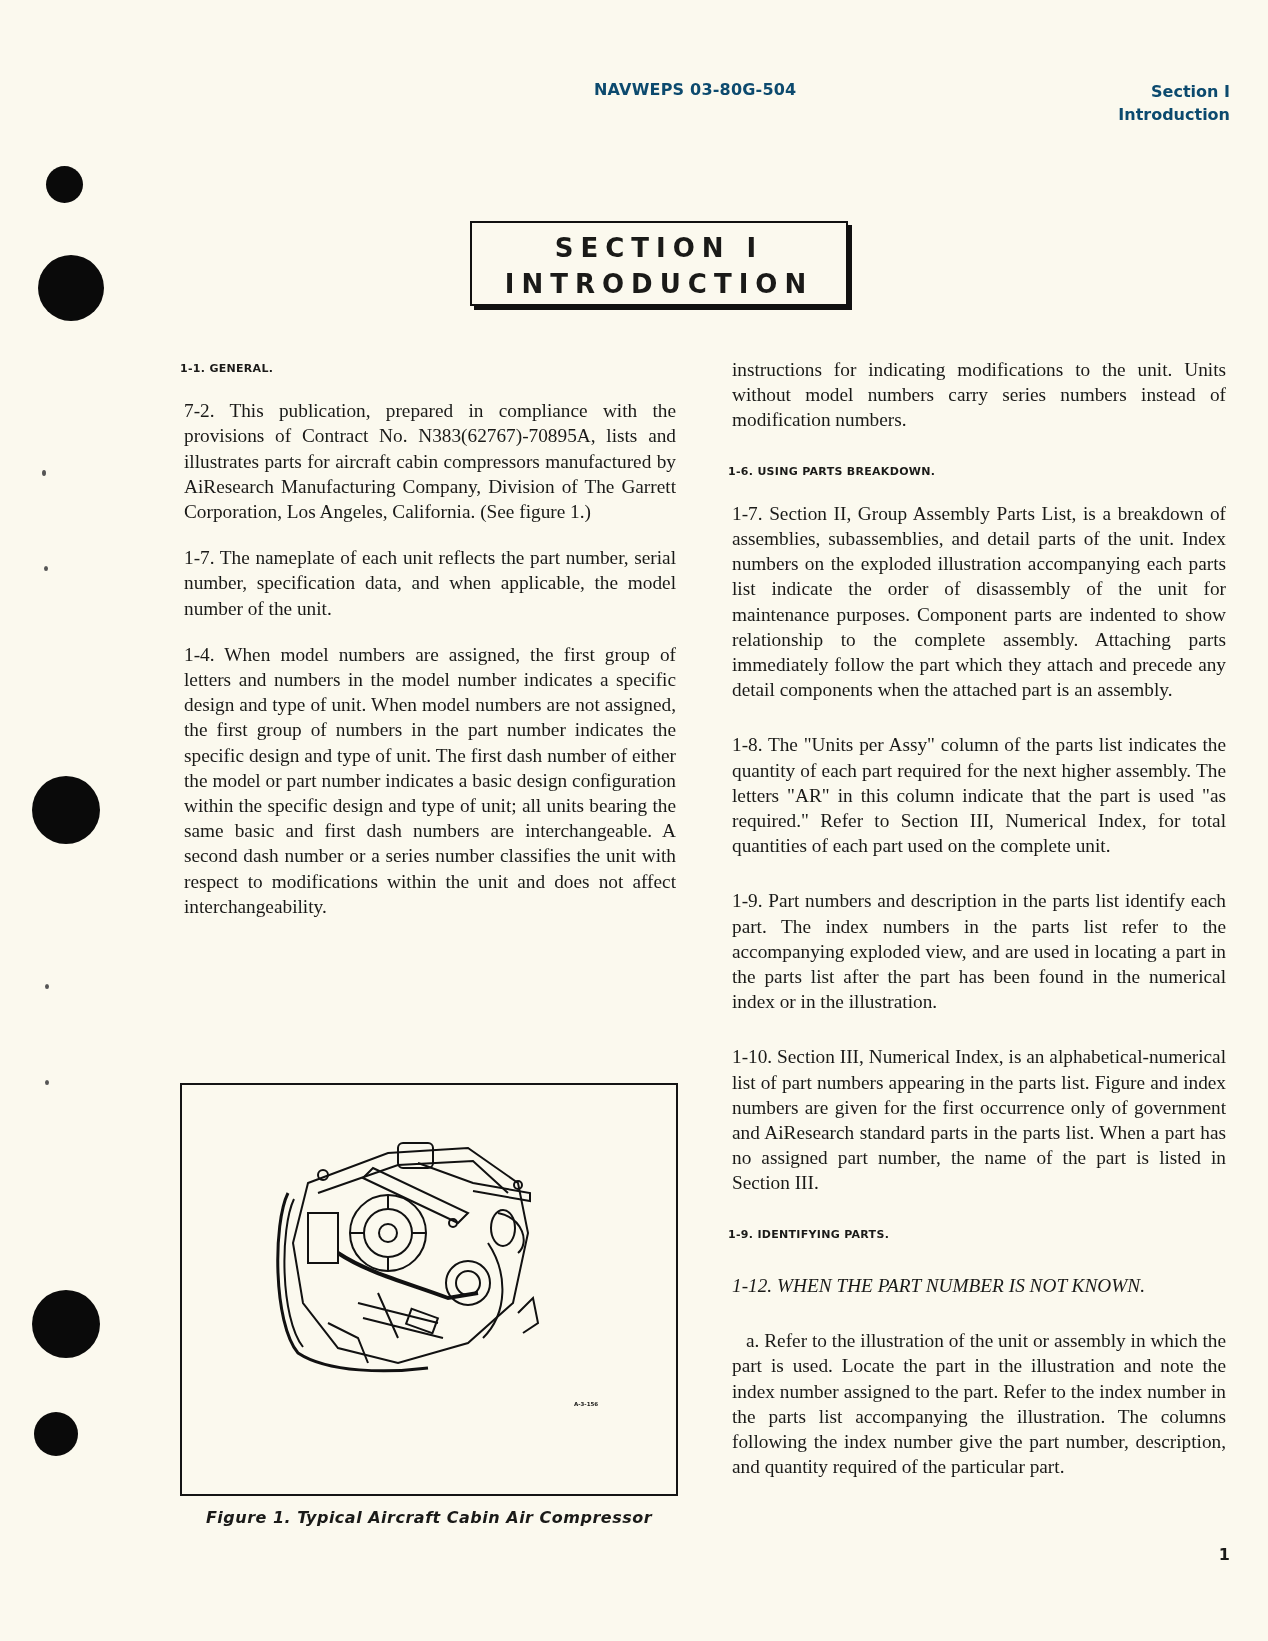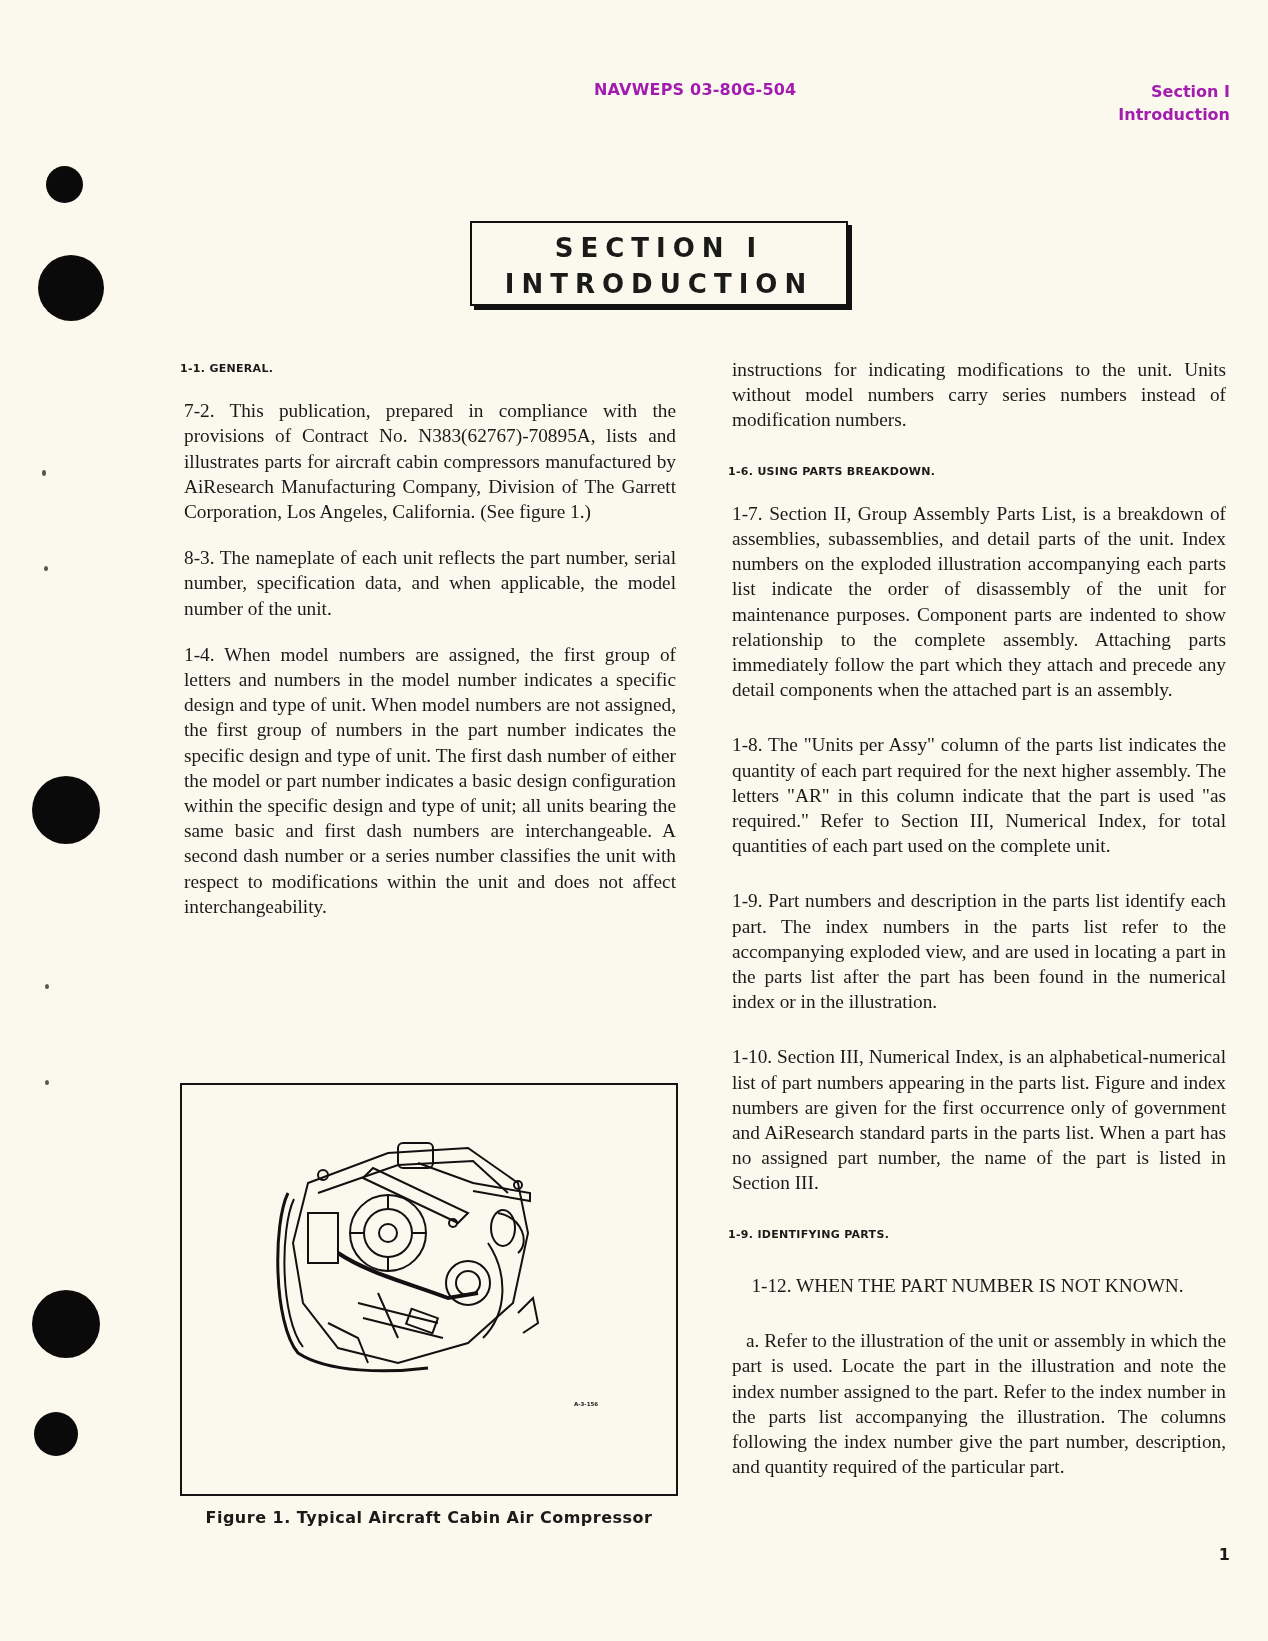--- a/index.html
+++ b/index.html
@@ -3,21 +3,21 @@
   <meta charset="utf-8">
   <style>
     html, body { margin: 0; padding: 0; }
     body {
       width: 1268px; height: 1641px;
       background: #fbf9ee;
       position: relative;
       overflow: hidden;
       color: #1a1a18;
     }
-    .hdr { position: absolute; font-family: "DejaVu Sans", sans-serif; font-weight: bold; font-size: 16px; color: #a21caf; }
+    .hdr { position: absolute; font-family: "DejaVu Sans", sans-serif; font-weight: bold; font-size: 16px; color: #0c4a6e; }
     .hdr-center { left: 594px; top: 80px; letter-spacing: 0.2px; }
     .hdr-right { right: 38px; top: 80px; text-align: right; line-height: 23px; }
     .hole { position: absolute; background: #0a0a0a; border-radius: 50%; }
     .speck { position: absolute; background: #555; border-radius: 50%; }
 
     .section-box {
       position: absolute; left: 470px; top: 221px;
       width: 378px; height: 85px;
       border: 2px solid #111;
       box-shadow: 4px 4px 0 #111;
@@ -46,21 +46,21 @@
       position: absolute; left: 180px; top: 1083px;
       width: 498px; height: 413px;
       border: 2px solid #141414;
       box-sizing: border-box;
     }
     .figure-art { position: absolute; left: 86px; top: 38px; width: 290px; height: 260px; }
     .fig-code { position: absolute; left: 392px; top: 316px; font-family: "DejaVu Sans", sans-serif; font-size: 5.5px; font-weight: bold; }
     .fig-caption {
       position: absolute; left: 180px; top: 1508px; width: 498px;
       text-align: center;
-      font-family: "DejaVu Sans", sans-serif; font-weight: bold; 
+      font-family: "DejaVu Sans", sans-serif; font-weight: bold; font-style: italic;
       font-size: 16px; letter-spacing: 0.5px;
     }
     .page-num { position: absolute; right: 38px; top: 1545px; font-family: "DejaVu Sans", sans-serif; font-weight: bold; font-size: 16px; }
   </style>
 </head>
 <body>
 
 <div class="hdr hdr-center">NAVWEPS 03-80G-504</div>
 <div class="hdr hdr-right">
   <div>Section I</div>
@@ -80,21 +80,21 @@
 <div class="section-box">
   <div>SECTION I</div>
   <div>INTRODUCTION</div>
 </div>
 
 <div class="col col-left">
   <h3 class="heading">1-1. GENERAL.</h3>
   <div class="gap-sm"></div>
   <p>7-2. This publication, prepared in compliance with the provisions of Contract No. N383(62767)-70895A, lists and illustrates parts for aircraft cabin compressors manufactured by AiResearch Manufacturing Company, Division of The Garrett Corporation, Los Angeles, California. (See figure 1.)</p>
   <div class="gap-sm"></div>
-  <p>8-3. The nameplate of each unit reflects the part number, serial number, specification data, and when applicable, the model number of the unit.</p>
+  <p>1-7. The nameplate of each unit reflects the part number, serial number, specification data, and when applicable, the model number of the unit.</p>
   <div class="gap-sm"></div>
   <p>1-4. When model numbers are assigned, the first group of letters and numbers in the model number indicates a specific design and type of unit. When model numbers are not assigned, the first group of numbers in the part number indicates the specific design and type of unit. The first dash number of either the model or part number indicates a basic design configuration within the specific design and type of unit; all units bearing the same basic and first dash numbers are interchangeable. A second dash number or a series number classifies the unit with respect to modifications within the unit and does not affect interchangeability.</p>
   <div class="gap-sm"></div>
 </div>
 
 <div class="figure-box">
   <svg class="figure-art" viewBox="0 0 290 260" fill="none" stroke="#111" stroke-width="2">
     <path d="M40 60 L120 30 L200 25 L250 60 L260 110 L245 180 L200 220 L130 240 L70 225 L35 180 L25 120 Z"></path>
     <path d="M50 70 L130 42 L205 38 L240 70"></path>
     <circle cx="120" cy="110" r="38"></circle>
@@ -133,18 +133,18 @@
   <p>1-7. Section II, Group Assembly Parts List, is a breakdown of assemblies, subassemblies, and detail parts of the unit. Index numbers on the exploded illustration accompanying each parts list indicate the order of disassembly of the unit for maintenance purposes. Component parts are indented to show relationship to the complete assembly. Attaching parts immediately follow the part which they attach and precede any detail components when the attached part is an assembly.</p>
   <div class="gap-md"></div>
   <p>1-8. The "Units per Assy" column of the parts list indicates the quantity of each part required for the next higher assembly. The letters "AR" in this column indicate that the part is used "as required." Refer to Section III, Numerical Index, for total quantities of each part used on the complete unit.</p>
   <div class="gap-md"></div>
   <p>1-9. Part numbers and description in the parts list identify each part. The index numbers in the parts list refer to the accompanying exploded view, and are used in locating a part in the parts list after the part has been found in the numerical index or in the illustration.</p>
   <div class="gap-md"></div>
   <p>1-10. Section III, Numerical Index, is an alphabetical-numerical list of part numbers appearing in the parts list. Figure and index numbers are given for the first occurrence only of government and AiResearch standard parts in the parts list. When a part has no assigned part number, the name of the part is listed in Section III.</p>
   <div class="gap-md"></div>
   <h3 class="heading">1-9. IDENTIFYING PARTS.</h3>
   <div class="gap-md"></div>
-  <p class="heading-serif hang" style="width:420px;text-align:center;">1-12. WHEN THE PART NUMBER IS NOT KNOWN.</p>
+  <p class="heading-serif hang" style="width:420px;text-align:left;font-style:italic;">1-12. WHEN THE PART NUMBER IS NOT KNOWN.</p>
   <div class="gap-md"></div>
   <p class="indent-a">a. Refer to the illustration of the unit or assembly in which the part is used. Locate the part in the illustration and note the index number assigned to the part. Refer to the index number in the parts list accompanying the illustration. The columns following the index number give the part number, description, and quantity required of the particular part.</p>
 </div>
 
 <div class="page-num">1</div>
 
 </body></html>

